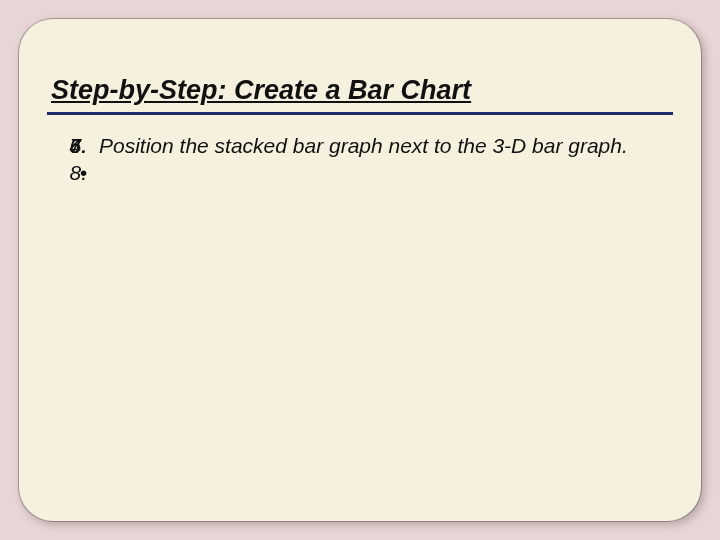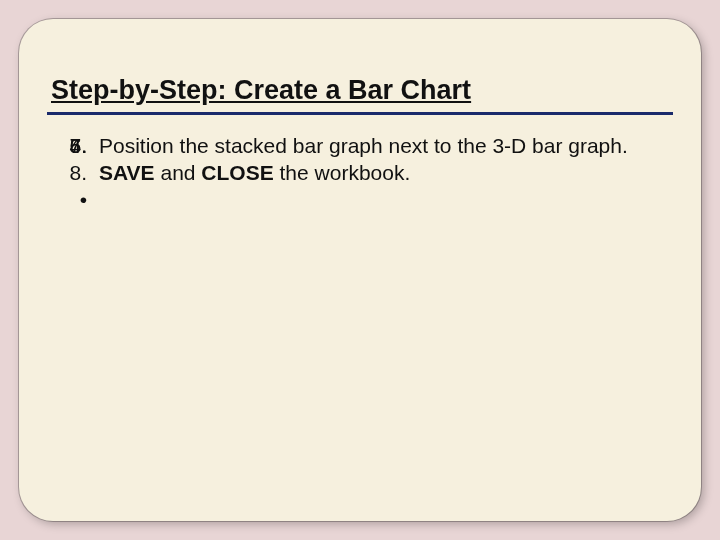--- a/index.html
+++ b/index.html
@@ -9,20 +9,21 @@
     height: 540px;
     overflow: hidden;
     font-family: Arial, Helvetica, sans-serif;
   }
   .slide-outer {
     width: 720px;
     height: 540px;
     background: #e8d5d5;
     position: relative;
     box-sizing: border-box;
+    font-style: italic;
   }
   .slide-inner {
     position: absolute;
     top: 19px;
     left: 19px;
     right: 19px;
     bottom: 19px;
     background: #f6f0de;
     border-radius: 34px;
     box-shadow: 0 0 0 1px rgba(0,0,0,0.25), 3px 3px 10px rgba(0,0,0,0.25);
@@ -69,17 +70,17 @@
 
 <div class="slide-outer">
   <div class="slide-inner">
     <h1 class="title">Step-by-Step: Create a Bar Chart</h1>
     <hr class="title-rule">
     <ol class="steps" id="steps">
         <li><span class="marker">4.</span></li>
         <li><span class="marker">5.</span></li>
         <li><span class="marker">6.</span></li>
         <li><span class="marker">7.</span><span><span>Position the stacked bar graph next to the 3-D bar graph.</span></span></li>
-        <li><span class="marker">8.</span><span><span class="b">SAVE</span><span> and </span><span class="b">CLOSE</span><span> the workbook.</span></span></li>
+        <li><span class="marker">8.</span></li>
         <li><span class="marker">•</span></li>
       </ol>
   </div>
 </div>
 
 </body></html>

